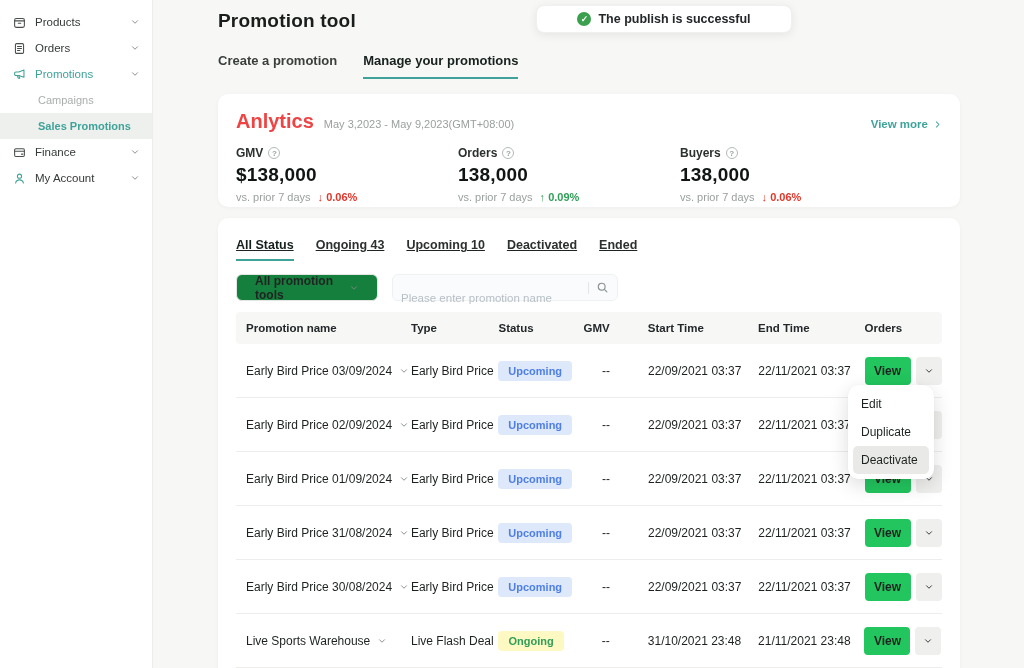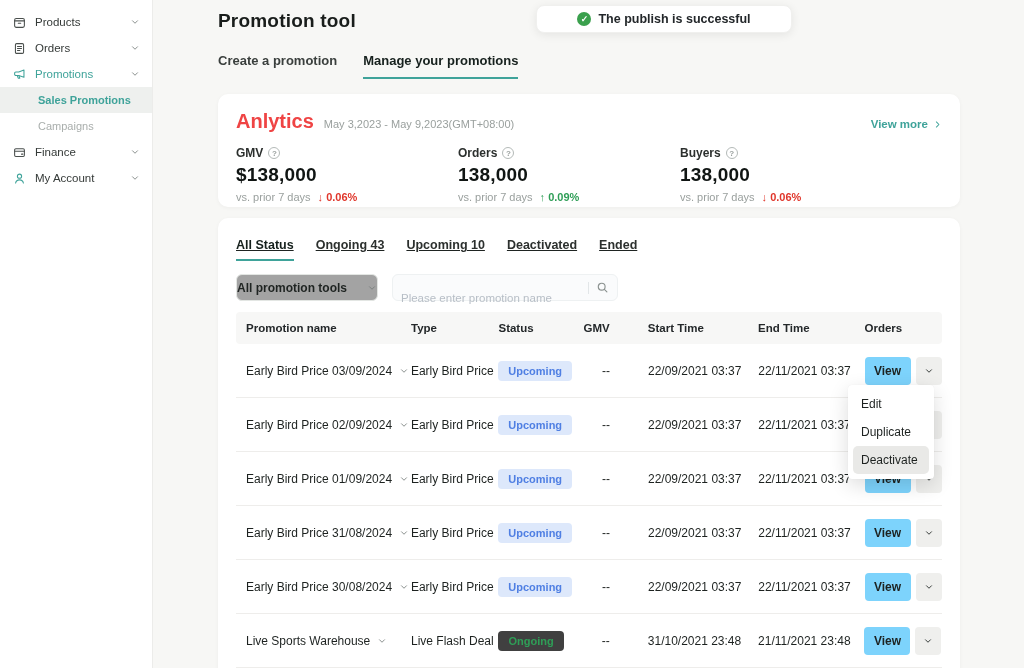--- a/index.html
+++ b/index.html
@@ -53,21 +53,21 @@
   .delta.up { color:#2f9e57; }
 
   
   .table-card { margin-top:11px; height:480px; padding:18px; position:relative; }
   .status-tabs { display:flex; gap:22px; margin-top:2px;text-decoration:underline; }
   .stab { font-size:12.5px; font-weight:700; color:#2c302e; padding-bottom:7px; border-bottom:2px solid transparent; cursor:pointer; }
   .stab.active { color:#15201c; border-bottom-color:#3fa39a; }
 
   .filter-row { display:flex; gap:14px; margin-top:13px; }
   .tool-select { width:142px; height:27px; border:1px solid #e3e6e3; border-radius:6px; display:flex; align-items:center;
-    padding:0 0; font-size:12px; font-weight:600; color:#1f2422; cursor:pointer; background:#a3a3a3; }
+    padding:0 18px; font-size:12px; font-weight:600; color:#1f2422; cursor:pointer; background:#15803d; }
   .tool-select .side-chevron { color:#7c8280; }
   .search-box { width:226px; height:27px; background:#fafbfc; border:1px solid #eef1f2; border-radius:6px;
     display:flex; align-items:center; padding:0 8px; }
   .search-box input { flex:1; border:none; outline:none; background:transparent; font-size:11.5px; color:#3a3f3d; font-family:"Liberation Sans", sans-serif;margin-top:20px; }
   .search-box input::placeholder { color:#b7bec6; }
   .search-div { width:1px; height:12px; background:#e2e6e8; margin:0 7px 0 4px; }
   .search-icon { color:#8b9290; display:flex; }
 
   .table { margin-top:11px; }
   .thead { display:flex; height:32px; align-items:center; background:#f7f7f6; border-radius:4px; }
@@ -78,28 +78,28 @@
   .col1 { width:88px; }
   .col2 { width:66px; }
   .col3 { width:52px; text-align:right; padding-right:6px; }
   .col4 { width:143px; padding-left:32px; }
   .col5 { width:107px; }
   .col6 { width:78px; display:flex; gap:5px; }
   .row-chev { color:#8b918f; display:flex; cursor:pointer; }
 
   .badge { display:inline-block; font-size:11px; font-weight:600; padding:4px 10px; border-radius:4px; }
   .badge.upcoming { background:#dde8fb; color:#4f7fe3; }
-  .badge.ongoing { background:#404040; color:#2f9e57; }
-
-  .view-btn { width:46px; height:28px; background:#7dd3fc; border:none; border-radius:4px; font-size:12px; font-weight:700;
+  .badge.ongoing { background:#fef9c3; color:#2f9e57; }
+
+  .view-btn { width:46px; height:28px; background:#22c55e; border:none; border-radius:4px; font-size:12px; font-weight:700;
     color:#1d2220; cursor:pointer; font-family:"Liberation Sans", sans-serif; }
   .drop-btn { width:26px; height:28px; background:#efefed; border:none; border-radius:4px; color:#3a3f3d;
     display:flex; align-items:center; justify-content:center; cursor:pointer; }
 
-  .action-menu { position:absolute; left:630px; top:167px; width:86px; background:#fff; border-radius:4px;
+  .action-menu { position:absolute; left:630px; top:167px; width:86px; background:#fff; border-radius:10px;
     box-shadow:0 6px 20px rgba(0,0,0,.14), 0 0 1px rgba(0,0,0,.08); padding:5px; z-index:10; }
   .menu-item { font-size:12px; color:#1d2220; padding:7px 8px; border-radius:5px; cursor:pointer; }
   .menu-item.hl { background:#e9e9e7; }
 </style>
 </head>
 <body>
 
 <div class="app">
 
   <aside class="sidebar">
@@ -138,25 +138,25 @@
             <path d="M5.3 9.3l1.1 3.2h1.9l-1-3.3"></path>
           </svg>
         </span>
         <span class="side-label">Promotions</span>
         <span class="side-chevron">
           <svg viewBox="0 0 16 16" width="10" height="10">
             <path d="M4 6l4 4 4-4" fill="none" stroke="currentColor" stroke-width="1.6" stroke-linecap="round" stroke-linejoin="round"></path>
           </svg>
         </span>
       </div>
+      <div class="side-sub">
+        <span>Campaigns</span>
+      </div>
       <div class="side-sub selected">
         <span>Sales Promotions</span>
-      </div>
-      <div class="side-sub">
-        <span>Campaigns</span>
       </div>
       <div class="side-item">
         <span class="side-icon">
           <svg viewBox="0 0 16 16" width="13" height="13" fill="none" stroke="currentColor" stroke-width="1.3">
             <rect x="2" y="3.5" width="12" height="9.5" rx="1.5"></rect>
             <path d="M2 6.5h12M10.5 10h1.6" stroke-linecap="round"></path>
           </svg>
         </span>
         <span class="side-label">Finance</span>
         <span class="side-chevron">

